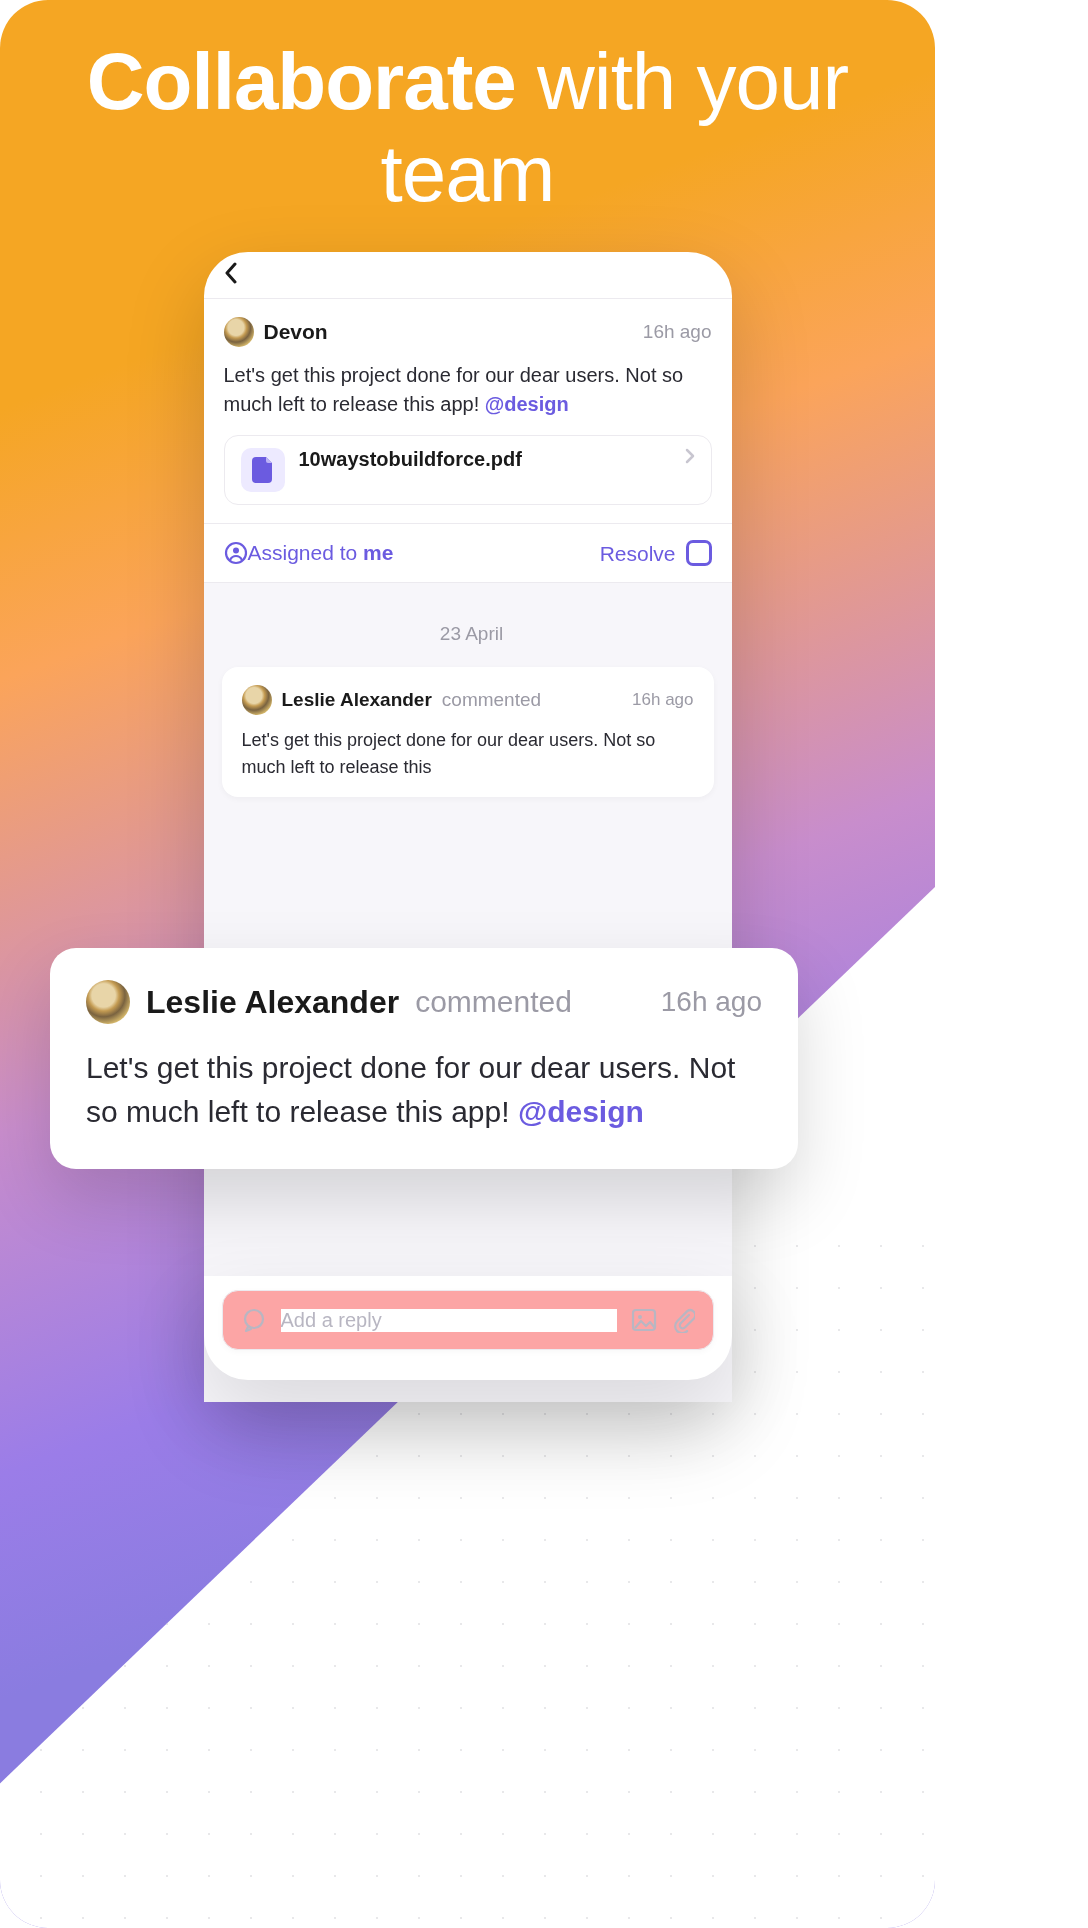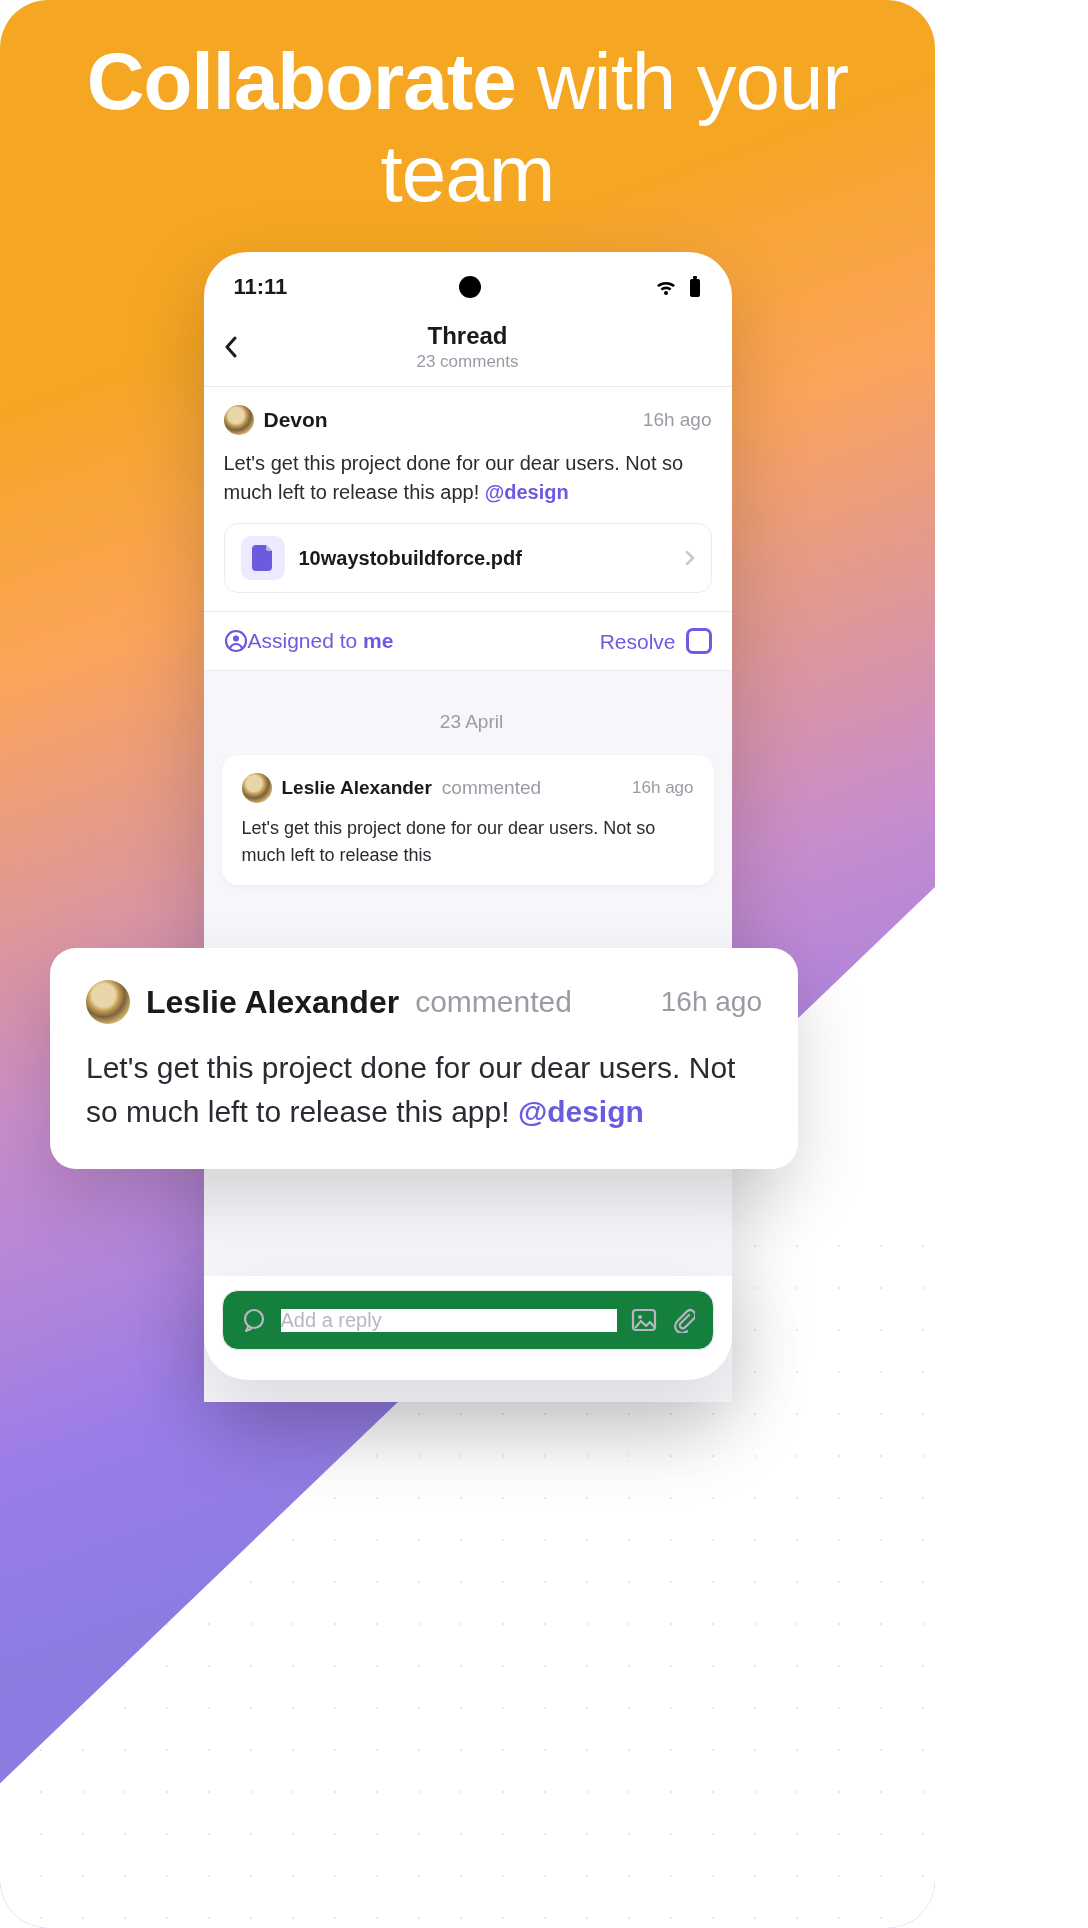--- a/index.html
+++ b/index.html
@@ -98,21 +98,21 @@
 .post-body {
   font-size: 20px; color: #2a2a32; line-height: 1.45; margin-top: 14px;
 }
 .mention { color: #6b5be0; font-weight: 700; }
 .attachment {
   margin-top: 16px;
   border: 1px solid #eceaef;
   border-radius: 14px;
   padding: 12px 16px;
   display: flex;
-  align-items: center;
+  align-items: flex-start;
   gap: 14px;
   cursor: pointer;
   margin-bottom: 18px;
 }
 .file-icon-box {
   width: 44px; height: 44px; border-radius: 10px;
   background: #edeaff;
   display: flex; align-items: center; justify-content: center;
 }
 .file-name { font-size: 20px; font-weight: 700; color: #1a1a1a; flex: 1; }
@@ -164,21 +164,21 @@
   left: 50%;
   transform: translateX(-50%);
   width: 528px;
   padding: 14px 18px 30px;
   background: #fff;
   border-bottom-left-radius: 44px;
   border-bottom-right-radius: 44px;
   box-shadow: 0 30px 80px rgba(0,0,0,0.12);
 }
 .reply-bar {
-  background: #15803d;
+  background: #fca5a5;
   border: 1px solid #eceaef;
   border-radius: 16px;
   padding: 16px 18px;
   display: flex;
   align-items: center;
   gap: 14px;
   box-shadow: 0 2px 6px rgba(0,0,0,0.03);
 }
 .reply-input {
   flex: 1; border: none; outline: none; font-size: 20px; color: #333;
@@ -192,43 +192,26 @@
 <div class="promo-card">
   <div class="white-corner">
     <div class="dot-grid"></div>
   </div>
 
   <h1 class="headline">
     <span class="bold">Collaborate</span><span> with your team</span>
   </h1>
 
   <div class="phone">
-    <div class="status-bar">
-      <span class="status-time">11:11</span>
-      <div class="status-camera"></div>
-      <div class="status-icons">
-        <svg class="wifi-icon" width="24" height="20" viewBox="0 0 24 20">
-            <path fill="currentColor" d="M12 18a2 2 0 100-4 2 2 0 000 4zm-5.5-6.2a8 8 0 0111 0l-1.8 1.8a5.5 5.5 0 00-7.4 0zM3 8.2a14 14 0 0118 0l-1.8 1.8a11.5 11.5 0 00-14.4 0z"></path>
-          </svg>
-        <svg class="battery-icon" width="14" height="22" viewBox="0 0 14 22">
-            <rect x="2" y="3" width="10" height="18" rx="2" fill="currentColor"></rect>
-            <rect x="5" y="0" width="4" height="3" rx="1" fill="currentColor"></rect>
-          </svg>
-      </div>
-    </div>
 
     <div class="thread-header">
       <div class="back-btn">
         <svg width="14" height="22" viewBox="0 0 14 22">
             <path d="M11 2L3 11l8 9" stroke="#1a1a1a" stroke-width="3" fill="none" stroke-linecap="round" stroke-linejoin="round"></path>
           </svg>
-      </div>
-      <div class="thread-title-box">
-        <div class="thread-title">Thread</div>
-        <div class="thread-sub">23 comments</div>
       </div>
       <div style="width:30px"></div>
     </div>
 
     <div class="original-post">
       <div class="post-head">
         <div class="avatar"></div>
         <span class="post-author">Devon</span>
         <span class="post-time">16h ago</span>
       </div>

